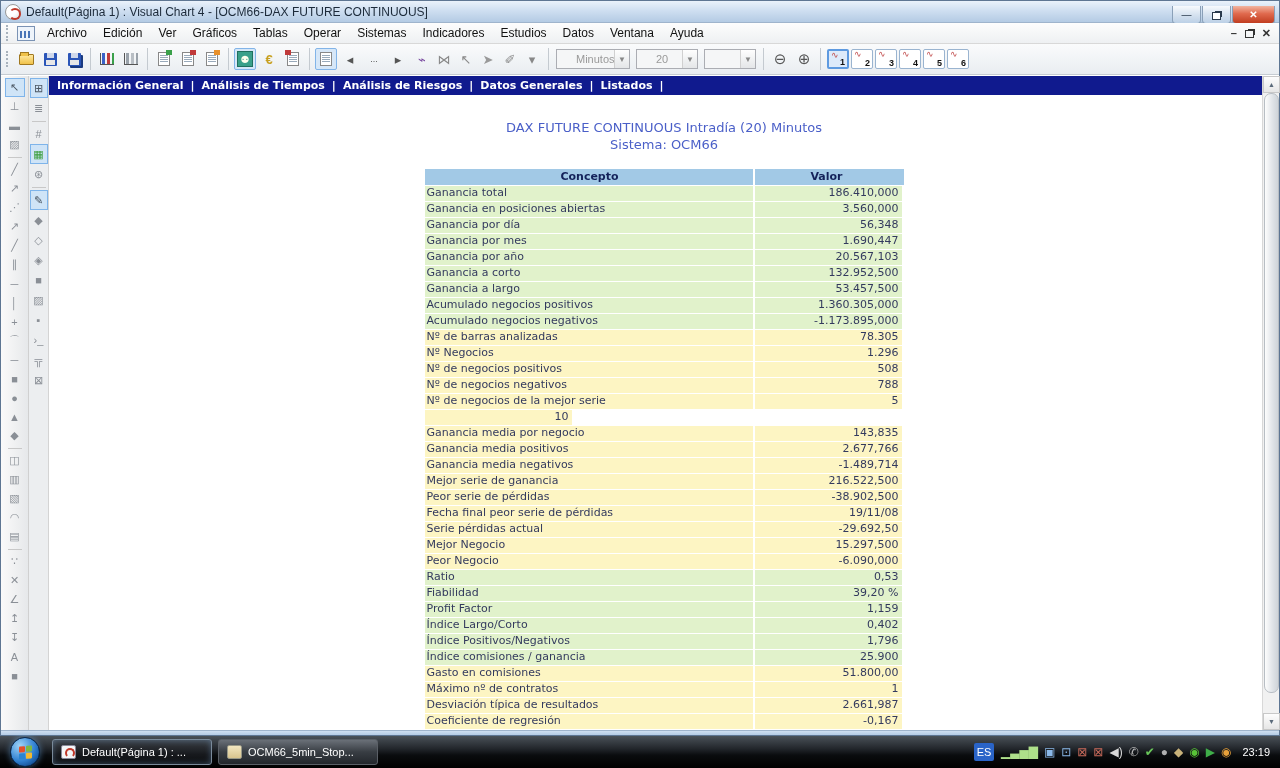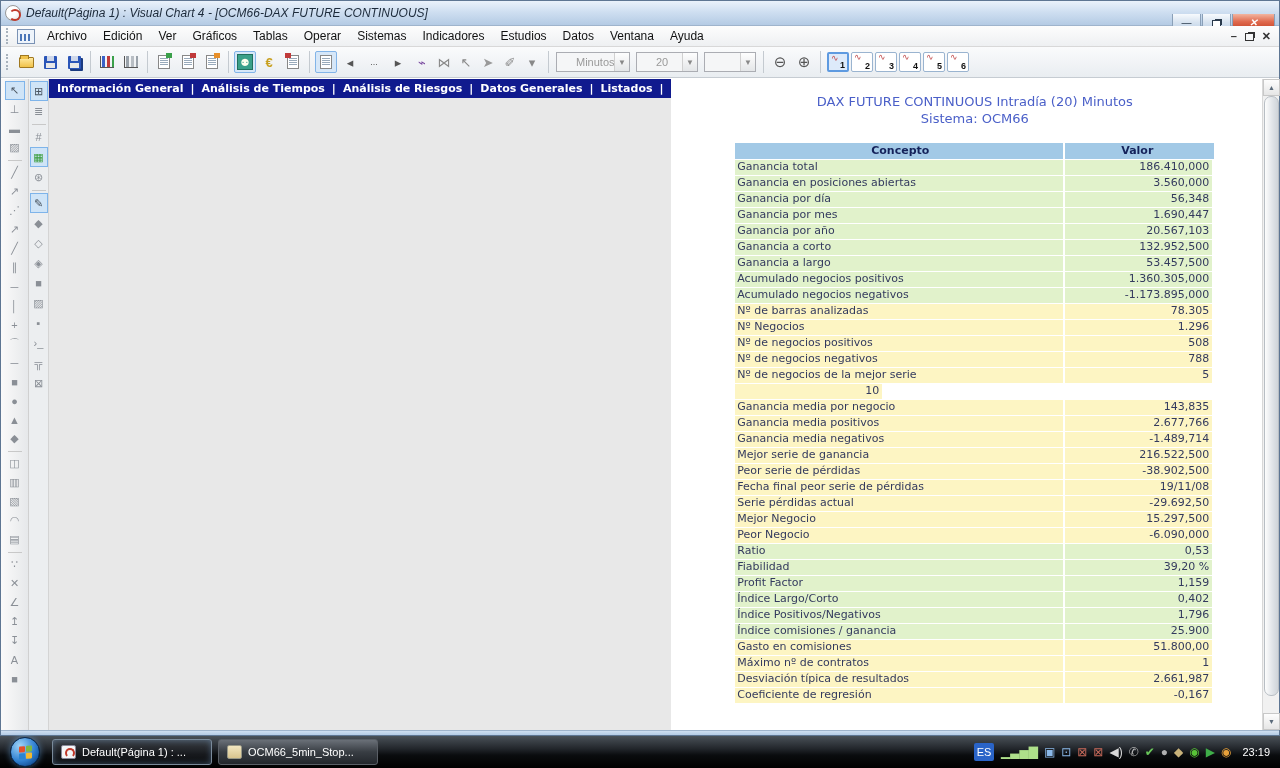--- a/index.html
+++ b/index.html
@@ -3,21 +3,21 @@
 <meta charset="utf-8">
 <style>
   * { margin:0; padding:0; box-sizing:border-box; }
   html,body { width:1280px; height:768px; overflow:hidden; background:#000;
               font-family:"Liberation Sans", sans-serif; }
 
   
   .window { position:absolute; left:0; top:0; width:1280px; height:736px;
             background:#f0f0f0; border:1px solid #5e7693; display:flex; flex-direction:column; }
   .titlebar { height:22px; background:linear-gradient(#eaf2fb,#cfdff1 45%,#b4cbe4);
-              display:flex; align-items:center; padding:12px 4px; border-bottom:1px solid #9fb4cc;font-style:italic; }
+              display:flex; align-items:center; padding:4px 4px; border-bottom:1px solid #9fb4cc; }
   .app-icon { width:16px; height:16px; border-radius:8px;
               background:radial-gradient(circle at 35% 35%, #fff 45%, #d8d8d8);
               border:1px solid #999; position:relative; margin-right:5px; flex:0 0 auto; }
   .app-icon::after { content:""; position:absolute; left:3px; top:3px; width:8px; height:8px;
                      border-radius:50%; border:2px solid #c0392b; border-left-color:transparent; }
   .title-text { font-size:12px; color:#1c2a3a; white-space:nowrap; }
   .win-controls { margin-left:auto; display:flex; gap:1px; align-self:flex-start; padding-top:1px; }
   .win-btn { width:29px; height:18px; border:1px solid #8aa0b8; border-top:none;
              border-radius:0 0 4px 4px; background:linear-gradient(#f7fafd,#d7e3f0 50%,#bcd0e6);
              display:flex; align-items:center; justify-content:center;
@@ -82,28 +82,28 @@
                display:flex; flex-direction:column; align-items:center; padding-top:2px; overflow:hidden; }
   .toolstrip2 { width:20px; background:#eceef0; border-right:1px solid #d4d4d4; display:flex;
                 flex-direction:column; align-items:center; padding-top:2px; }
   .tool { width:20px; height:19px; display:flex; align-items:center; justify-content:center;
           font-size:11px; color:#8a8f96; border:1px solid transparent; flex:0 0 auto; }
   .toolstrip2 .tool { width:18px; height:20px; }
   .tool.sel { background:#cfe4f7; border-color:#7eb4ea; color:#4a5560; }
   .tool.sep { height:6px; }
   .tool.sep::after { content:""; width:14px; border-top:1px solid #c8c8c8; }
 
-  .docarea { flex:1; display:flex; flex-direction:row; position:relative; min-width:0; }
+  .docarea { flex:1; display:flex; flex-direction:column; position:relative; min-width:0; }
   .navbar { height:19px; background:#101a8e; color:#fff; display:flex; align-items:center;
             padding-left:8px; font-size:11px; font-weight:bold;
             font-family:"DejaVu Sans", sans-serif; }
   .nav-item { display:flex; align-items:center; white-space:nowrap; }
   .nav-sep { padding:0 7px; font-weight:bold; }
 
-  .content { flex:1; background:#fff; overflow:hidden; padding-top:14px;
+  .content { flex:1; background:#fff; overflow:hidden; padding-top:24px;
              font-family:"DejaVu Sans", sans-serif; position:relative; }
   .report-title { text-align:center; color:#4a5fc8; font-size:13px; line-height:17px; }
   .report-table { width:479px; margin:16px auto 0; font-size:11px; color:#333a5e; }
   .thead { display:flex; background:#a2c9e6; font-weight:bold; color:#14225a; }
   .thead .tcell { text-align:center !important; }
   .trow { display:flex; border-top:1px solid #fff; }
   .tcell { height:15px; line-height:14px; white-space:nowrap; overflow:hidden; }
   .tcell.c { width:330px; border-right:2px solid #fff; padding-left:2px; }
   .tcell.v { width:147px; text-align:right; padding-right:3px; }
   .trow.g .tcell { background:#e1f2cb; }

